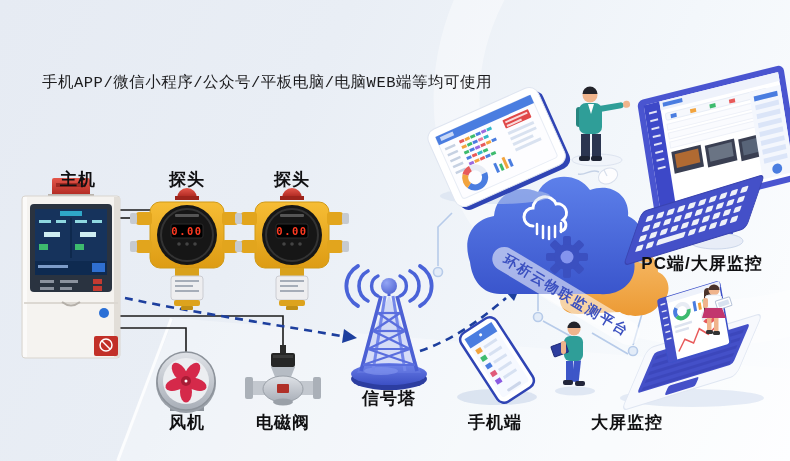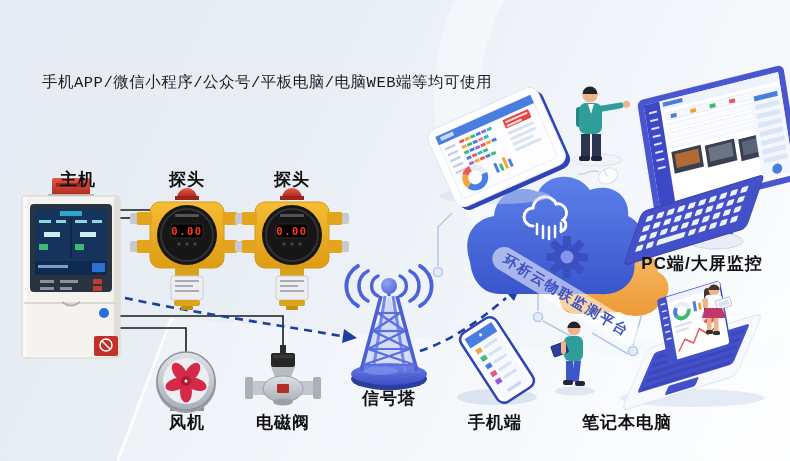--- a/index.html
+++ b/index.html
@@ -557,14 +557,14 @@
   <div class="cloud-band">环析云物联监测平台</div>
 
   <div class="dev-label" style="left:78px;top:168px;">主机</div>
   <div class="dev-label" style="left:187px;top:168px;">探头</div>
   <div class="dev-label" style="left:292px;top:168px;">探头</div>
   <div class="dev-label" style="left:690px;top:252px;margin-left:12px;">PC端/大屏监控</div>
   <div class="dev-label" style="left:187px;top:411px;">风机</div>
   <div class="dev-label" style="left:283px;top:411px;">电磁阀</div>
   <div class="dev-label" style="left:389px;top:387px;">信号塔</div>
   <div class="dev-label" style="left:495px;top:411px;">手机端</div>
-  <div class="dev-label" style="left:627px;top:411px;">笔记本电脑</div>
+  <div class="dev-label" style="left:627px;top:411px;">大屏监控</div>
 </div>
 
 </body></html>

